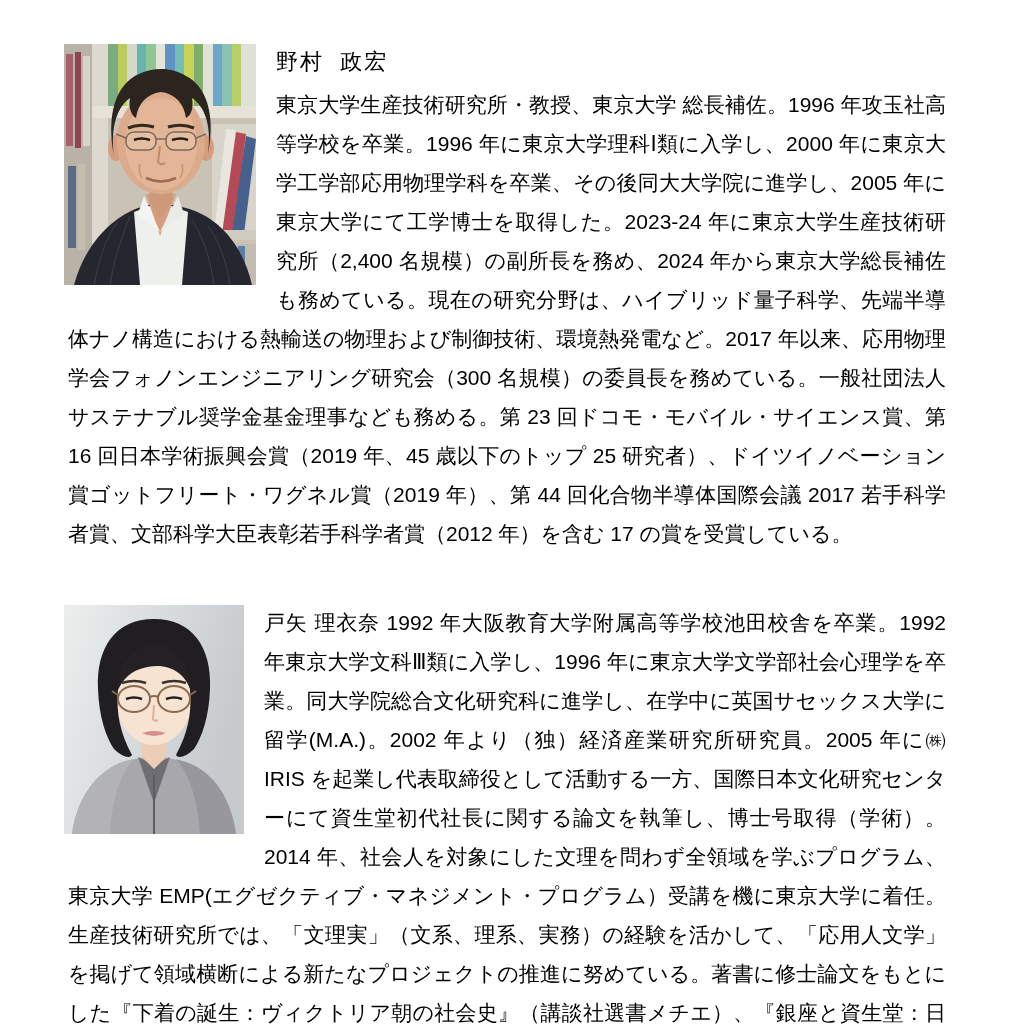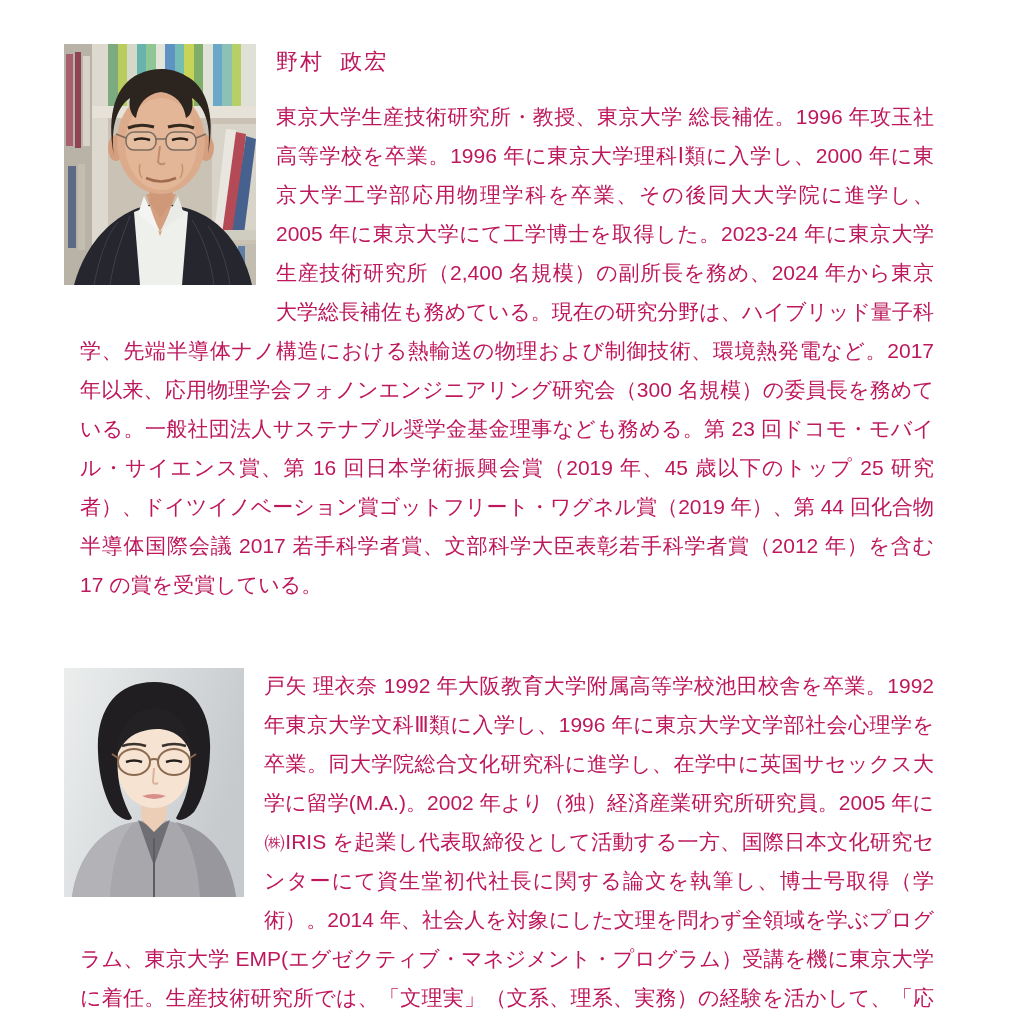--- a/index.html
+++ b/index.html
@@ -3,21 +3,21 @@
 <meta charset="utf-8">
 <style>
   html,body{margin:0;padding:0;background:#ffffff;}
   .page{
     position:relative;
     width:1014px;
     height:1024px;
     background:#ffffff;
     overflow:hidden;
     font-family:"Liberation Sans","DejaVu Sans",sans-serif;
-    color:#be185d;
+    color:#000000;
   }
   .content{
     padding:42px 64px 0 64px;
   }
   .profile{
     font-size:21px;
     line-height:39px;
     text-align:justify;
   }
   .profile::after{content:"";display:block;clear:both;}
@@ -27,21 +27,21 @@
     line-height:0;
   }
   .photo svg{display:block;}
   .profile-name{
     font-size:22px;
     letter-spacing:2px;
     line-height:39px;
     white-space:pre;
   }
   .profile-bio{
-    margin:16px;
+    margin:4px;
     text-align:justify;
   }
   .profile-2{
     margin-top:46px;
   }
 </style>
 </head>
 <body>
 
 <div class="page">

